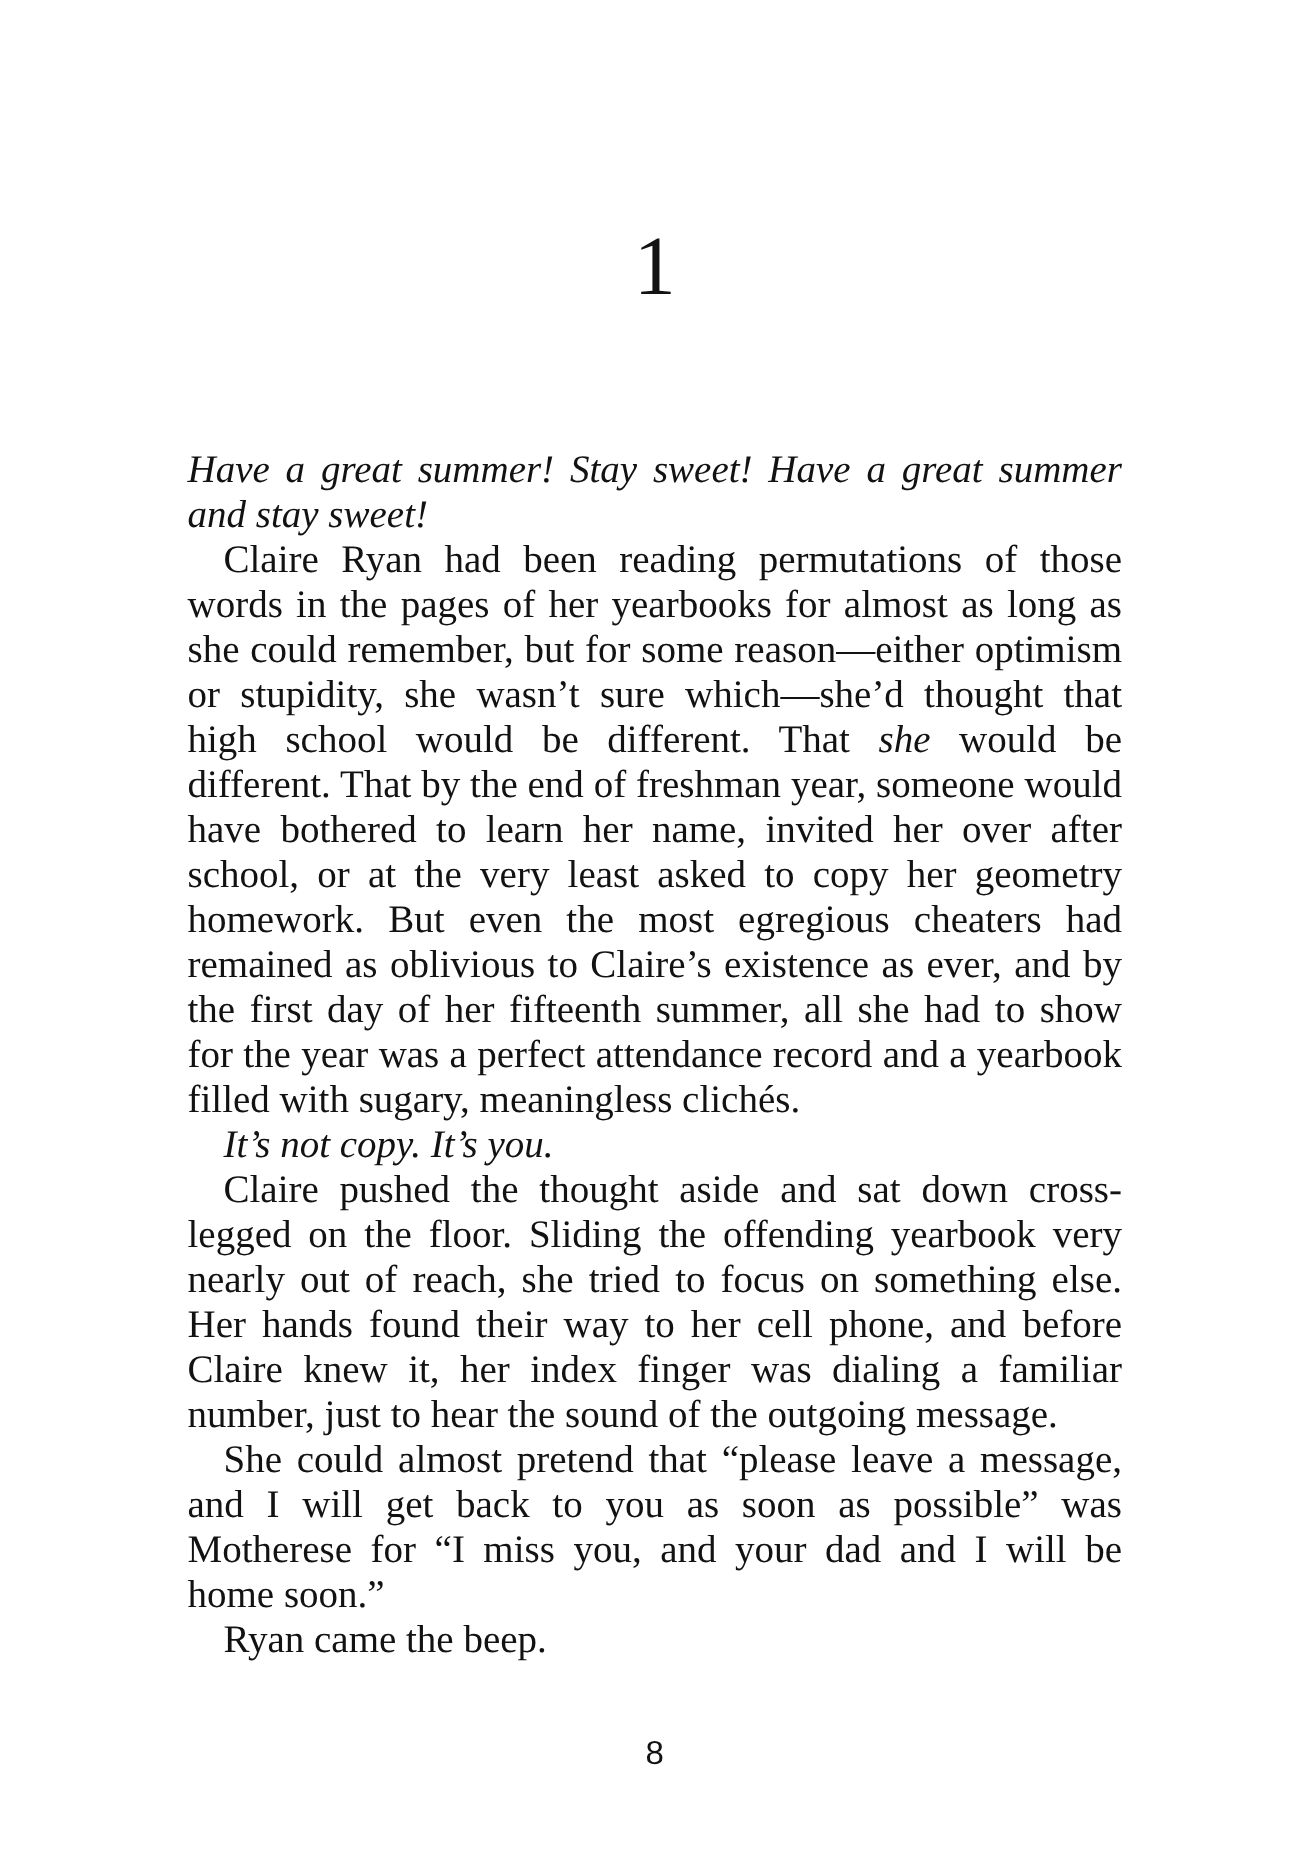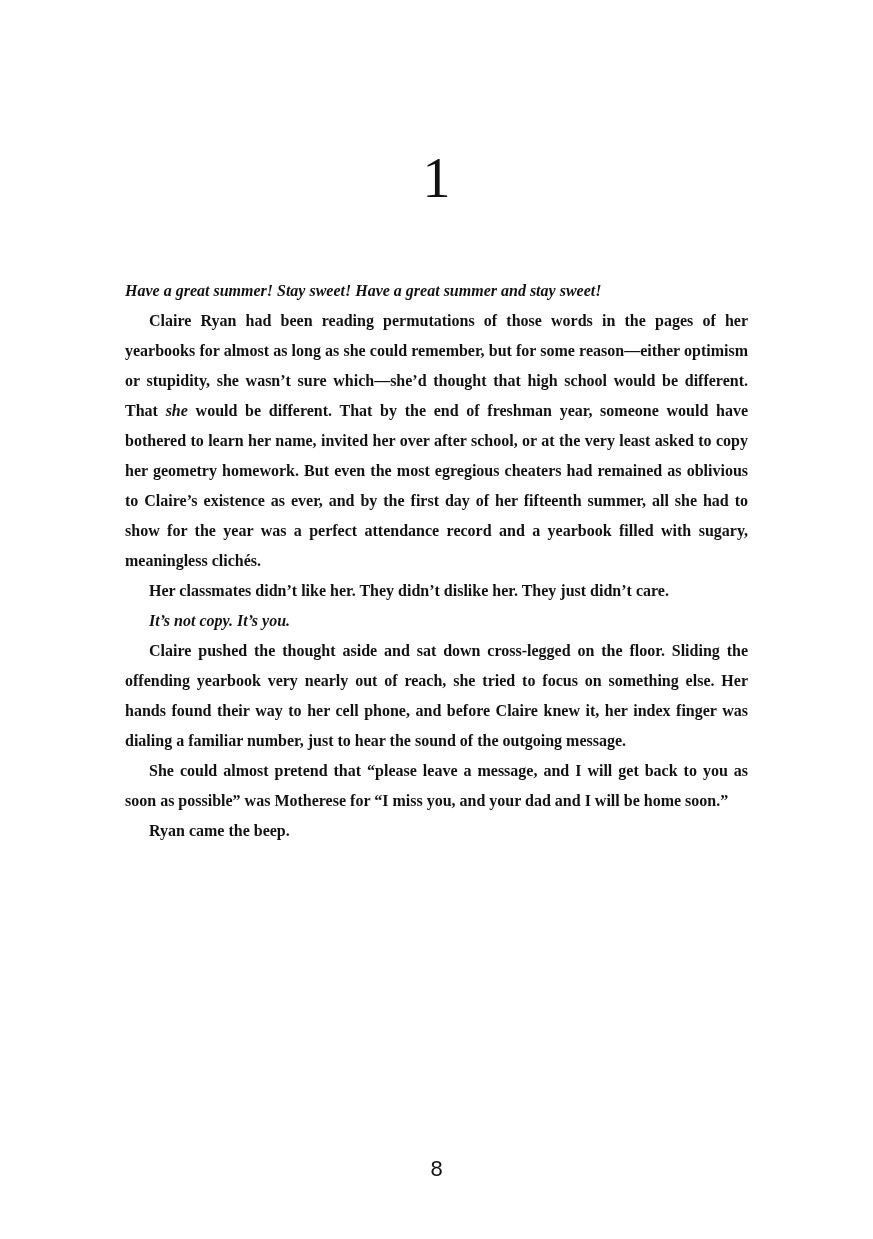--- a/index.html
+++ b/index.html
@@ -29,26 +29,25 @@
     left: 0;
     width: 873px;
     text-align: center;
     font-size: 56px;
     line-height: 56px;
     font-weight: 400;
   }
   .text-block {
     position: absolute;
     left: 125px;
-    top: 276px;
+    top: 298px;
     width: 623px;
-    font-size: 16px;
+    font-size: 26px;
     line-height: 30px;
     text-align: justify;
-    font-weight: bold;
   }
   .text-block p {
     margin: 0;
     padding: 0;
     text-indent: 24px;
   }
   .text-block p.no-indent {
     text-indent: 0;
   }
   .italic {
@@ -71,21 +70,20 @@
 <div class="book-page">
 
   <div class="chapter-number">1</div>
 
   <div class="text-block">
 
     <p class="no-indent italic"><span>Have a great summer! Stay sweet! Have a great summer and stay sweet!</span></p>
 
     <p><span>Claire Ryan had been reading permutations of those words in the pages of her yearbooks for almost as long as she could remember, but for some reason—either optimism or stupidity, she wasn’t sure which—she’d thought that high school would be different. That </span><span class="italic">she</span><span> would be different. That by the end of freshman year, someone would have bothered to learn her name, invited her over after school, or at the very least asked to copy her geometry homework. But even the most egregious cheaters had remained as oblivious to Claire’s existence as ever, and by the first day of her fifteenth summer, all she had to show for the year was a perfect attendance record and a yearbook filled with sugary, meaningless clichés.</span></p>
 
-    <p><span>Her classmates didn’t like her. They didn’t dislike her. They just didn’t care.</span></p>
 
     <p class="italic"><span>It’s not copy. It’s you.</span></p>
 
     <p><span>Claire pushed the thought aside and sat down cross-legged on the floor. Sliding the offending yearbook very nearly out of reach, she tried to focus on something else. Her hands found their way to her cell phone, and before Claire knew it, her index finger was dialing a familiar number, just to hear the sound of the outgoing message.</span></p>
 
     <p><span>She could almost pretend that “please leave a message, and I will get back to you as soon as possible” was Motherese for “I miss you, and your dad and I will be home soon.”</span></p>
 
     <p><span>Ryan came the beep.</span></p>
 
   </div>

